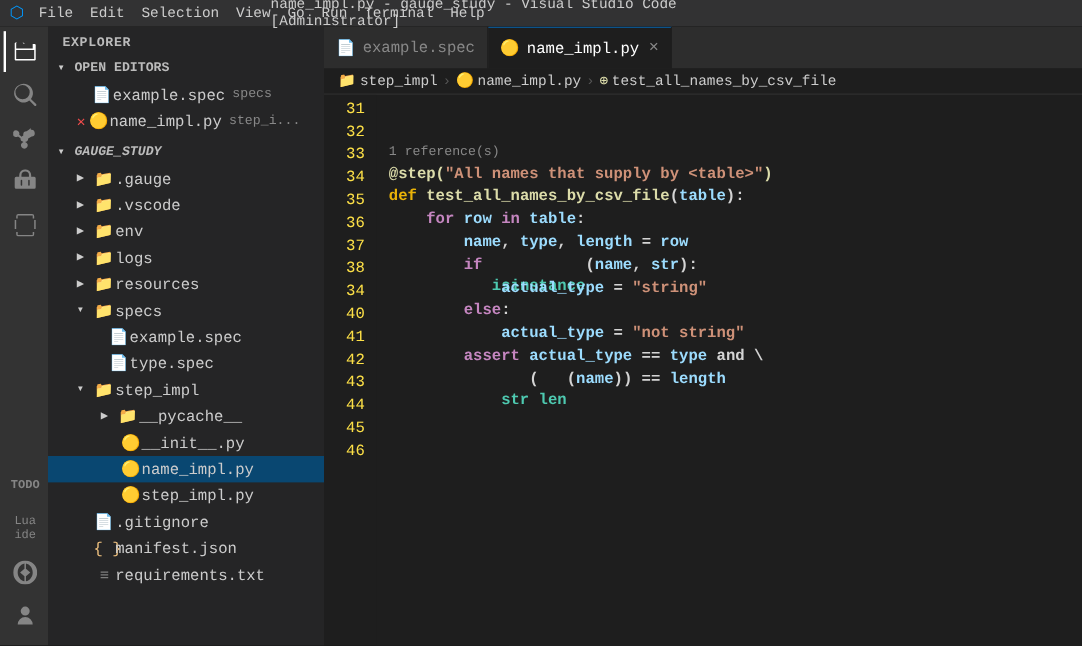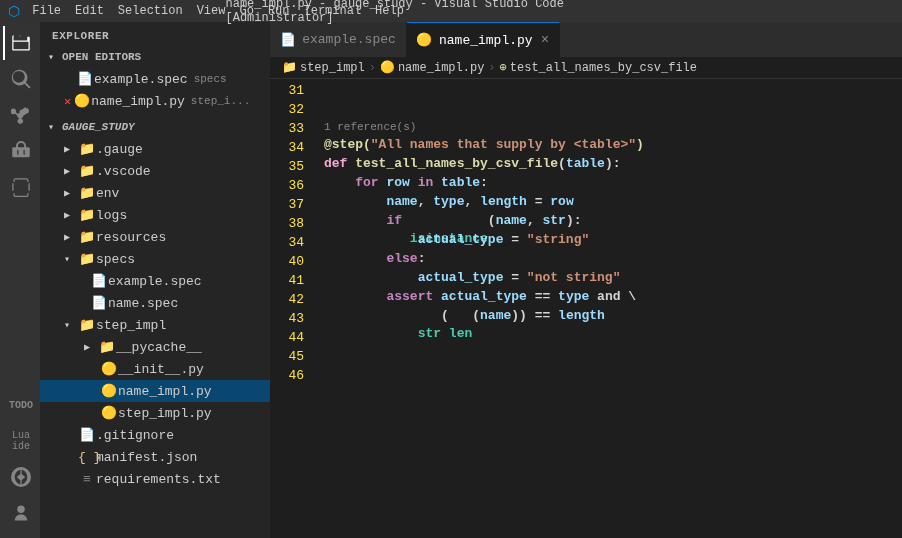--- a/index.html
+++ b/index.html
@@ -241,21 +241,21 @@
       height: 19px;
       color: #888;
       font-size: 12px;
       padding-left: 0;
       display: flex;
       align-items: center;
     }
 
     
     .kw { color: #c586c0; }       
-    .kw2 { color: #f9a8d4; }      
+    .kw2 { color: #eab308; }      
     .fn { color: #dcdcaa; }       
     .str { color: #ce9178; }      
     .builtin { color: #4ec9b0; margin-top: 36px; }  
     .var { color: #9cdcfe; }       
     .decorator { color: #dcdcaa; }
     .plain { color: #d4d4d4; }
 
     
     ::-webkit-scrollbar { width: 6px; height: 6px; }
     ::-webkit-scrollbar-track { background: #1e1e1e; }
@@ -406,21 +406,21 @@
       <span class="indent" style="width:36px;"></span>
       <span class="arrow" style="width:6px;"></span>
       <span class="file-icon icon-gray">📄</span>
       <span class="item-label">example.spec</span>
     </div>
 
     <div class="tree-item">
       <span class="indent" style="width:36px;"></span>
       <span class="arrow" style="width:6px;"></span>
       <span class="file-icon icon-gray">📄</span>
-      <span class="item-label">name.spec</span>
+      <span class="item-label">type.spec</span>
     </div>
 
     <div class="tree-item">
       <span class="indent" style="width:16px;"></span>
       <span class="arrow">▾</span>
       <span class="file-icon icon-yellow">📁</span>
       <span class="item-label">step_impl</span>
     </div>
 
     <div class="tree-item">

